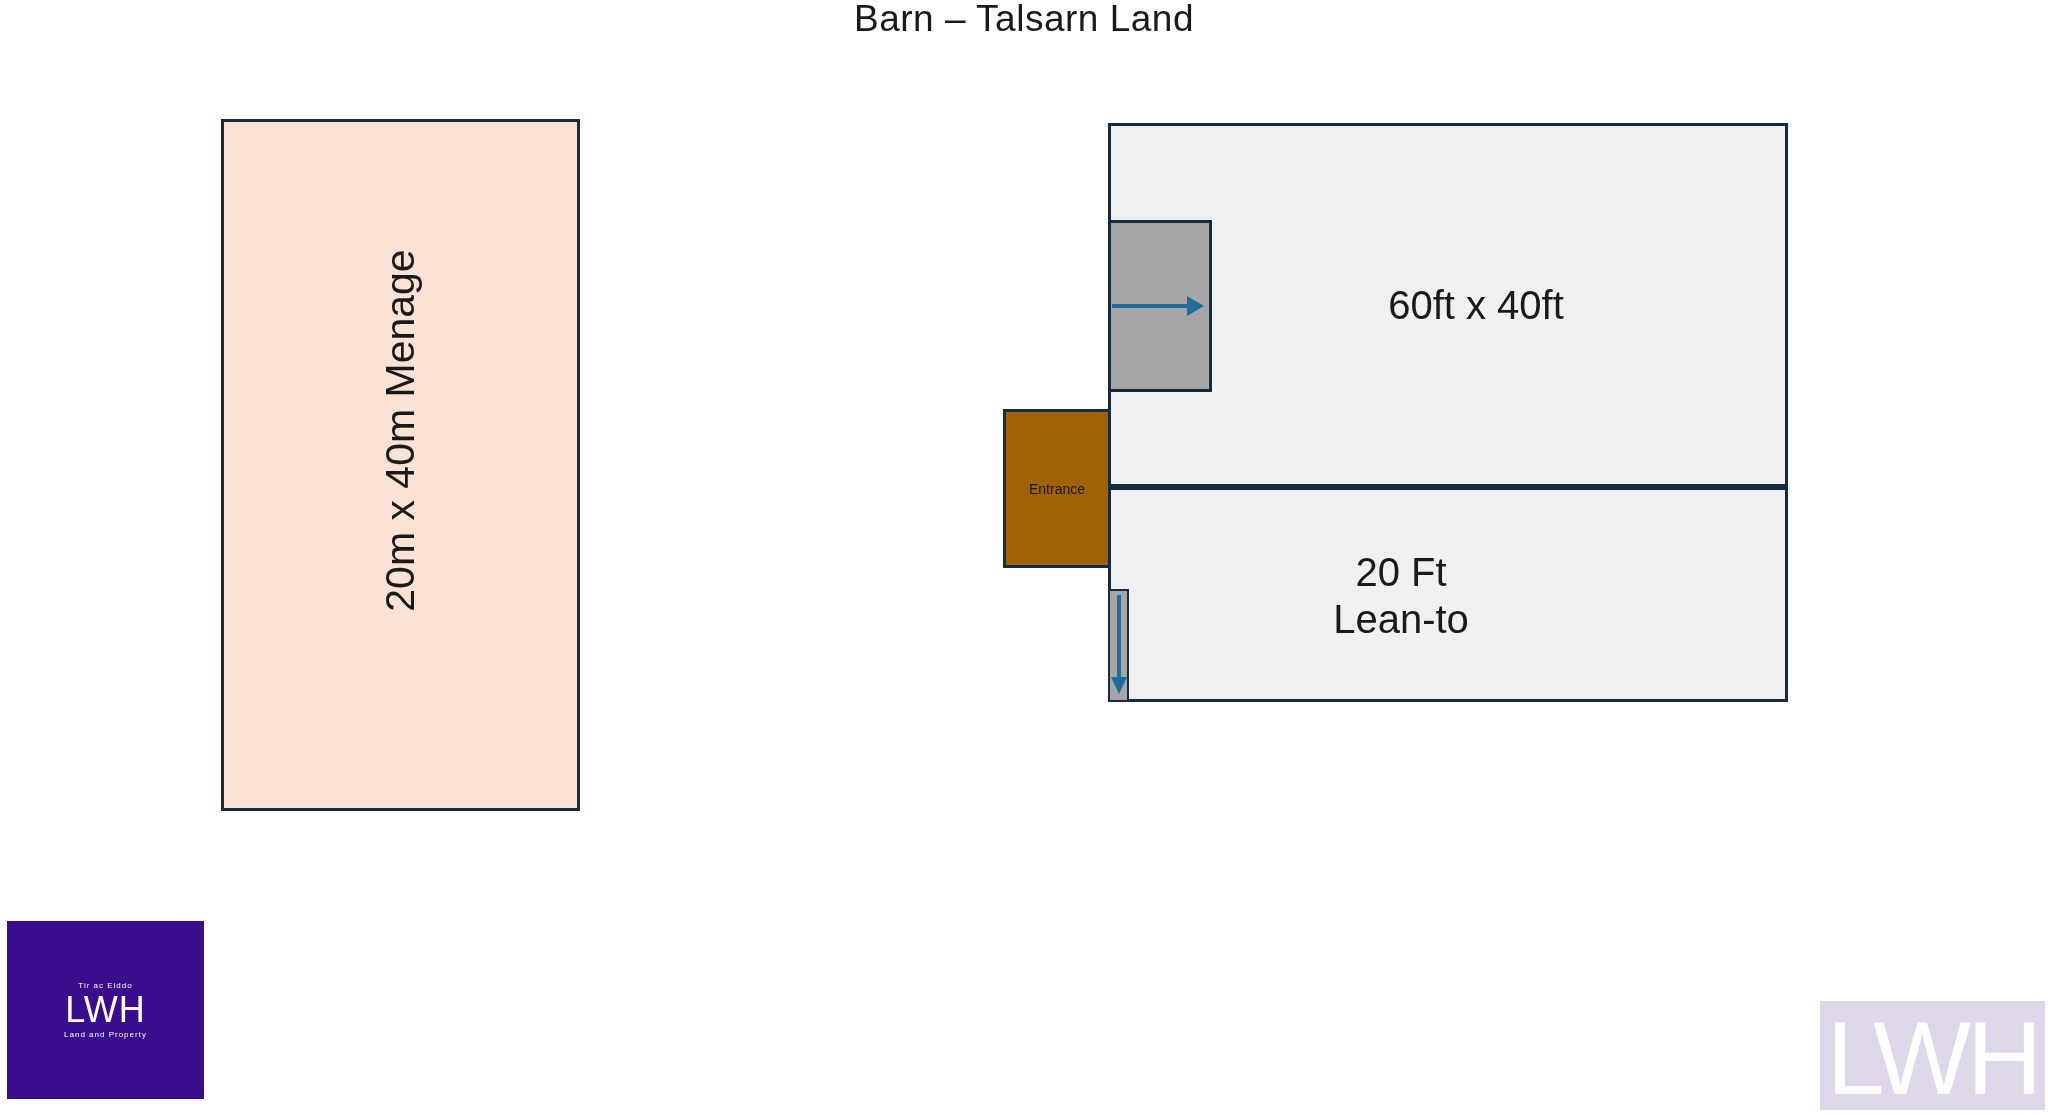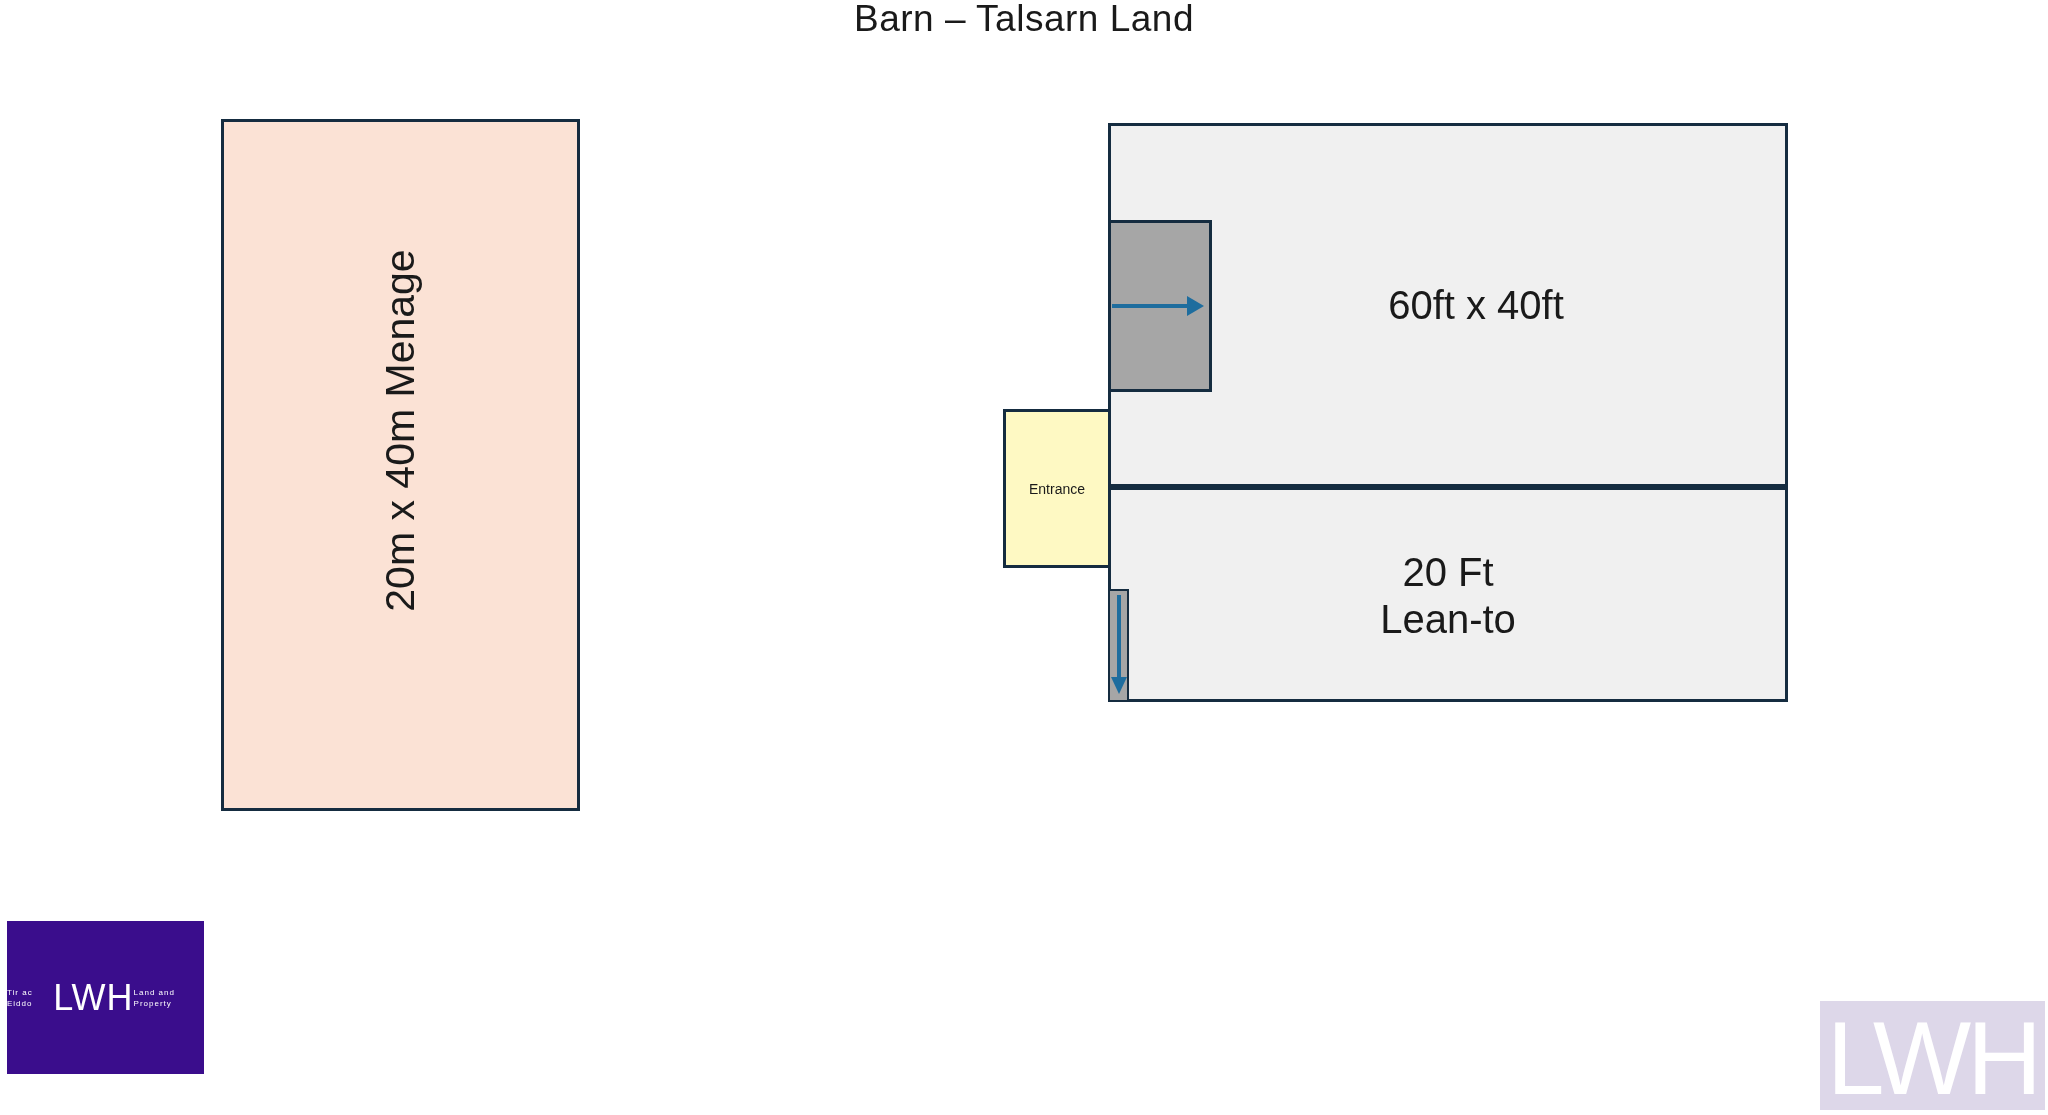--- a/index.html
+++ b/index.html
@@ -36,21 +36,21 @@
   .divider {
     left:1108px; top:484px; width:680px; height:6px;
     background:#152c40;
   }
   .label-main {
     left:1108px; top:126px; width:680px; height:358px;
     display:flex; align-items:center; justify-content:center;
     font-size:40px; color:#1a1a1a;margin-left:28px;
   }
   .label-leanto {
-    left:1108px; top:490px; width:680px; height:212px;
+    left:1061px; top:490px; width:680px; height:212px;
     display:flex; align-items:center; justify-content:center;
     text-align:center; font-size:40px; line-height:47px;
     white-space:pre-line; color:#1a1a1a;
   }
 
   
   .door-upper {
     left:1108px; top:220px; width:104px; height:172px;
     background:#a6a6a6; border:3px solid #152c40;
   }
@@ -62,21 +62,21 @@
     position:absolute; left:76px; top:50%; margin-top:-10px;
     width:0; height:0;
     border-left:17px solid #1e6d9e;
     border-top:10px solid transparent;
     border-bottom:10px solid transparent;
   }
 
   
   .entrance {
     left:1003px; top:409px; width:105px; height:159px;
-    background:#fef9c3; border:3px solid #152c40; border-right:none;
+    background:#a16207; border:3px solid #152c40; border-right:none;
     display:flex; align-items:center; justify-content:center;
     font-size:14px; color:#1a1a1a;
   }
 
   
   .door-lower {
     left:1108px; top:589px; width:21px; height:113px;
     background:#a6a6a6; border:2px solid #152c40;
   }
   .door-lower .shaft {
@@ -86,23 +86,23 @@
   .door-lower .head {
     position:absolute; left:50%; margin-left:-8px; top:86px;
     width:0; height:0;
     border-top:17px solid #1e6d9e;
     border-left:8px solid transparent;
     border-right:8px solid transparent;
   }
 
   
   .logo {
-    left:7px; top:921px; width:197px; height:153px;
+    left:7px; top:921px; width:197px; height:178px;
     background:#3a0d8c; color:#ffffff;
-    display:flex; align-items:center; justify-content:center;
+    display:flex; flex-direction:column; align-items:center; justify-content:center;
   }
   .logo .small { font-size:8px; letter-spacing:1px; line-height:11px; }
   .logo .big   { font-size:36px; font-weight:300; letter-spacing:1px; line-height:38px; }
 
   
   .watermark {
     left:1820px; top:1001px; width:225px; height:109px;
     background:#ddd7e9; overflow:hidden;
     display:flex; align-items:center; justify-content:center;
   }

